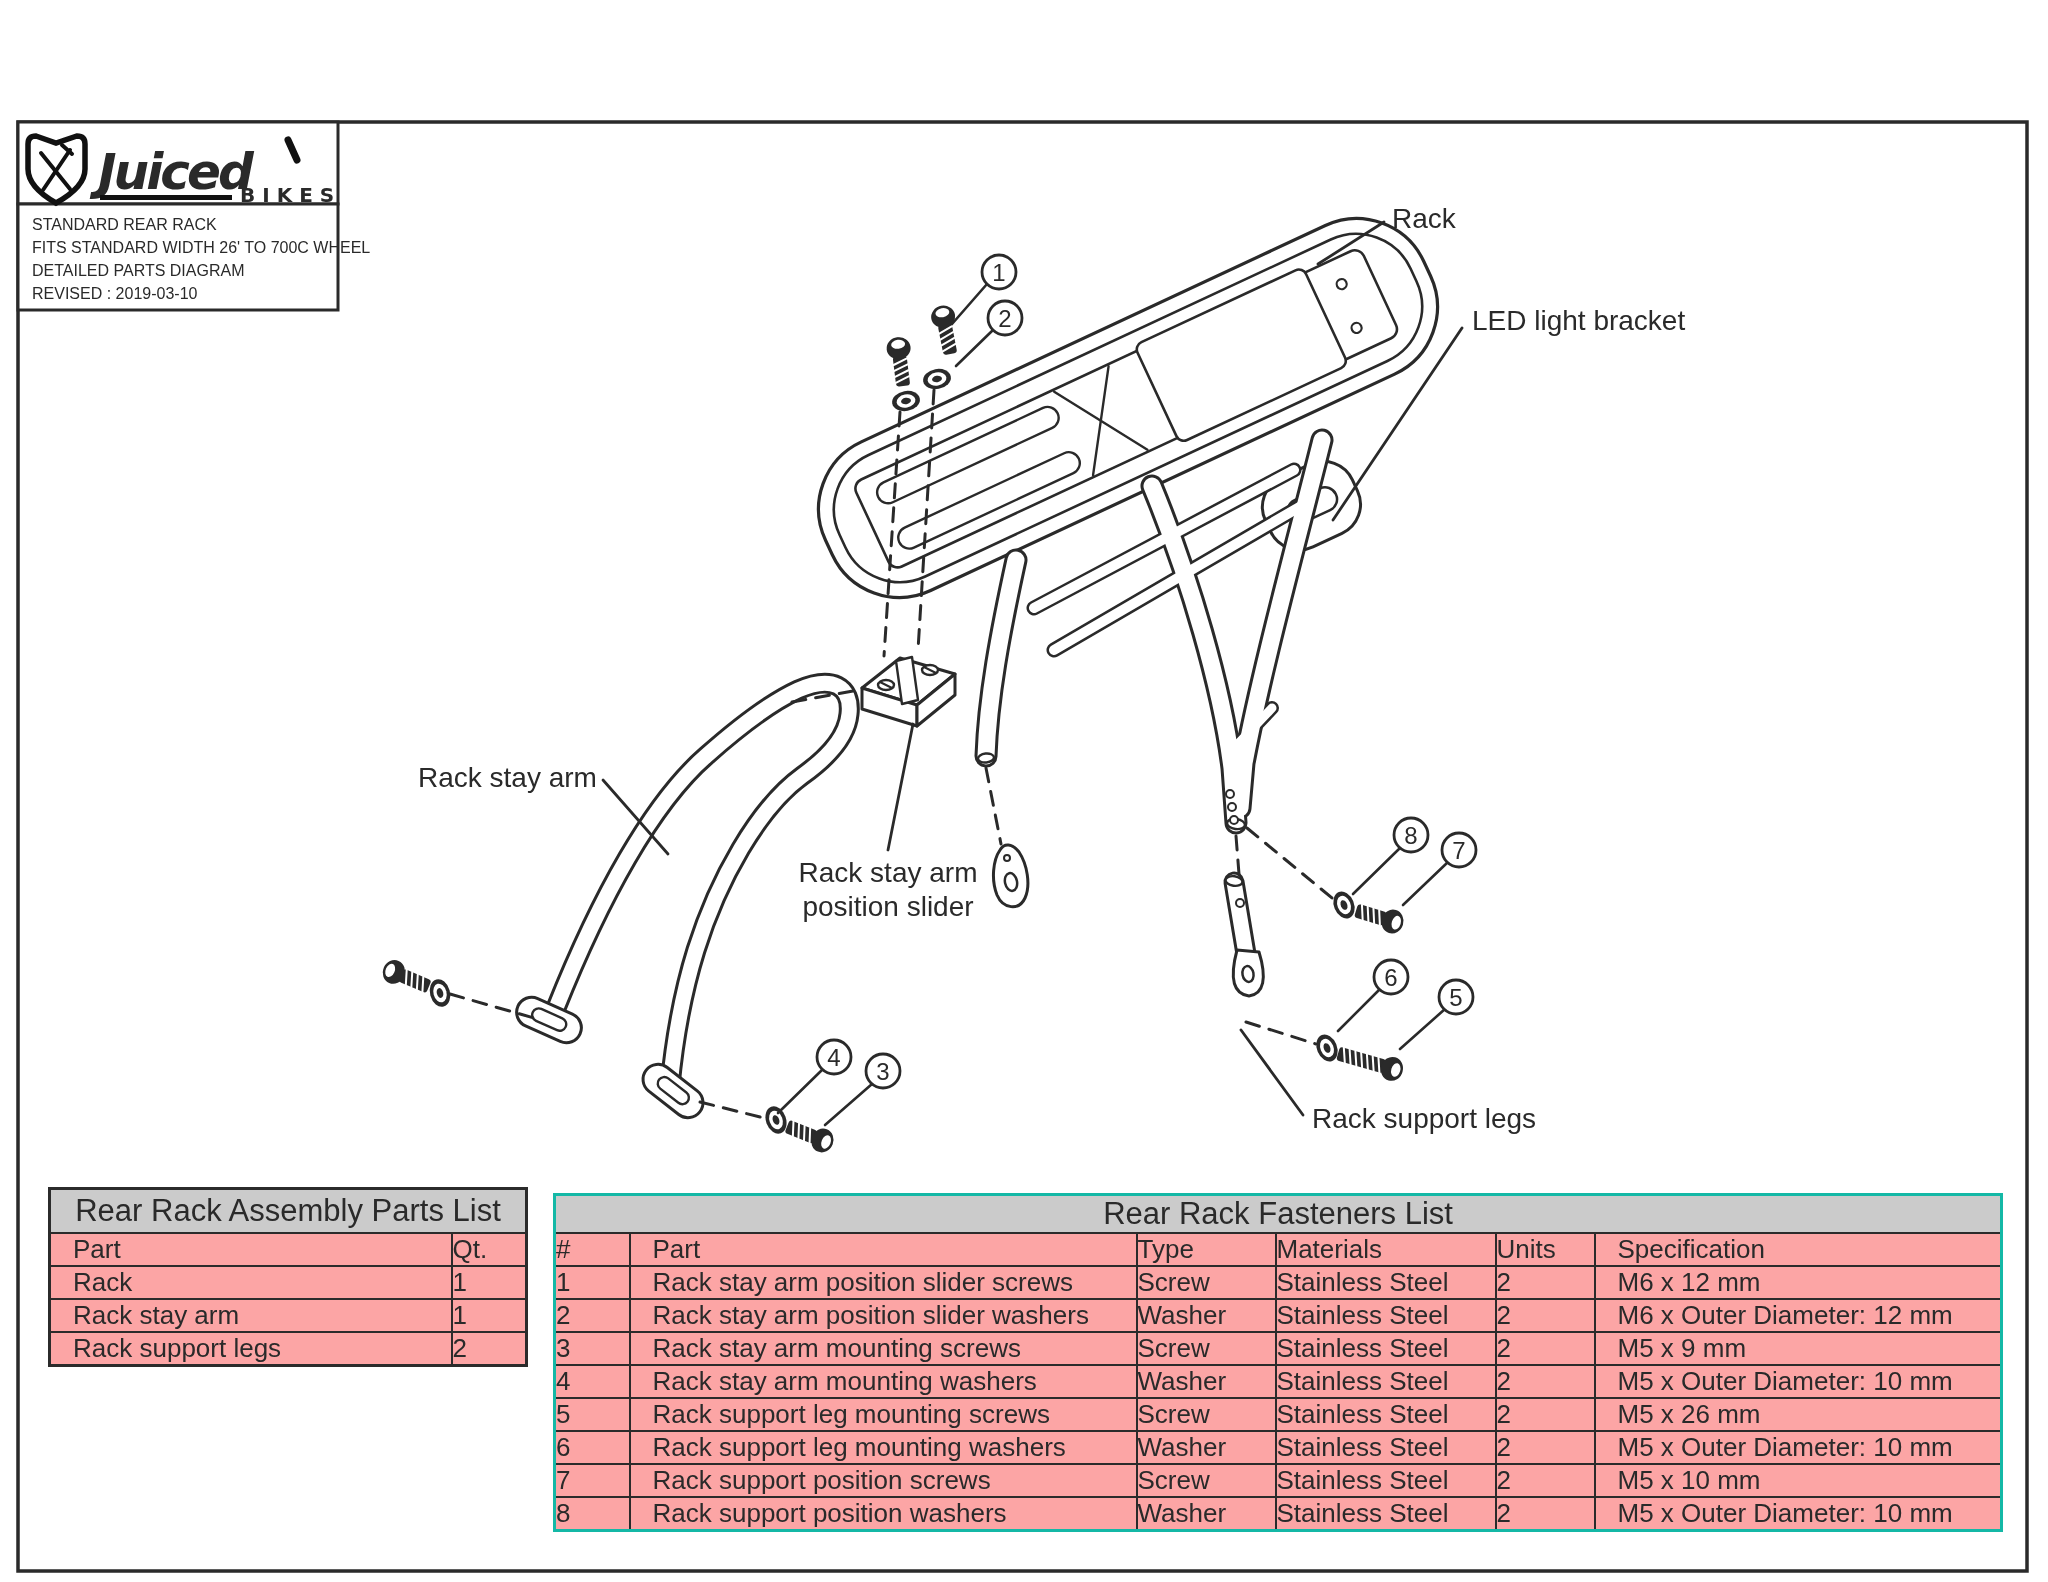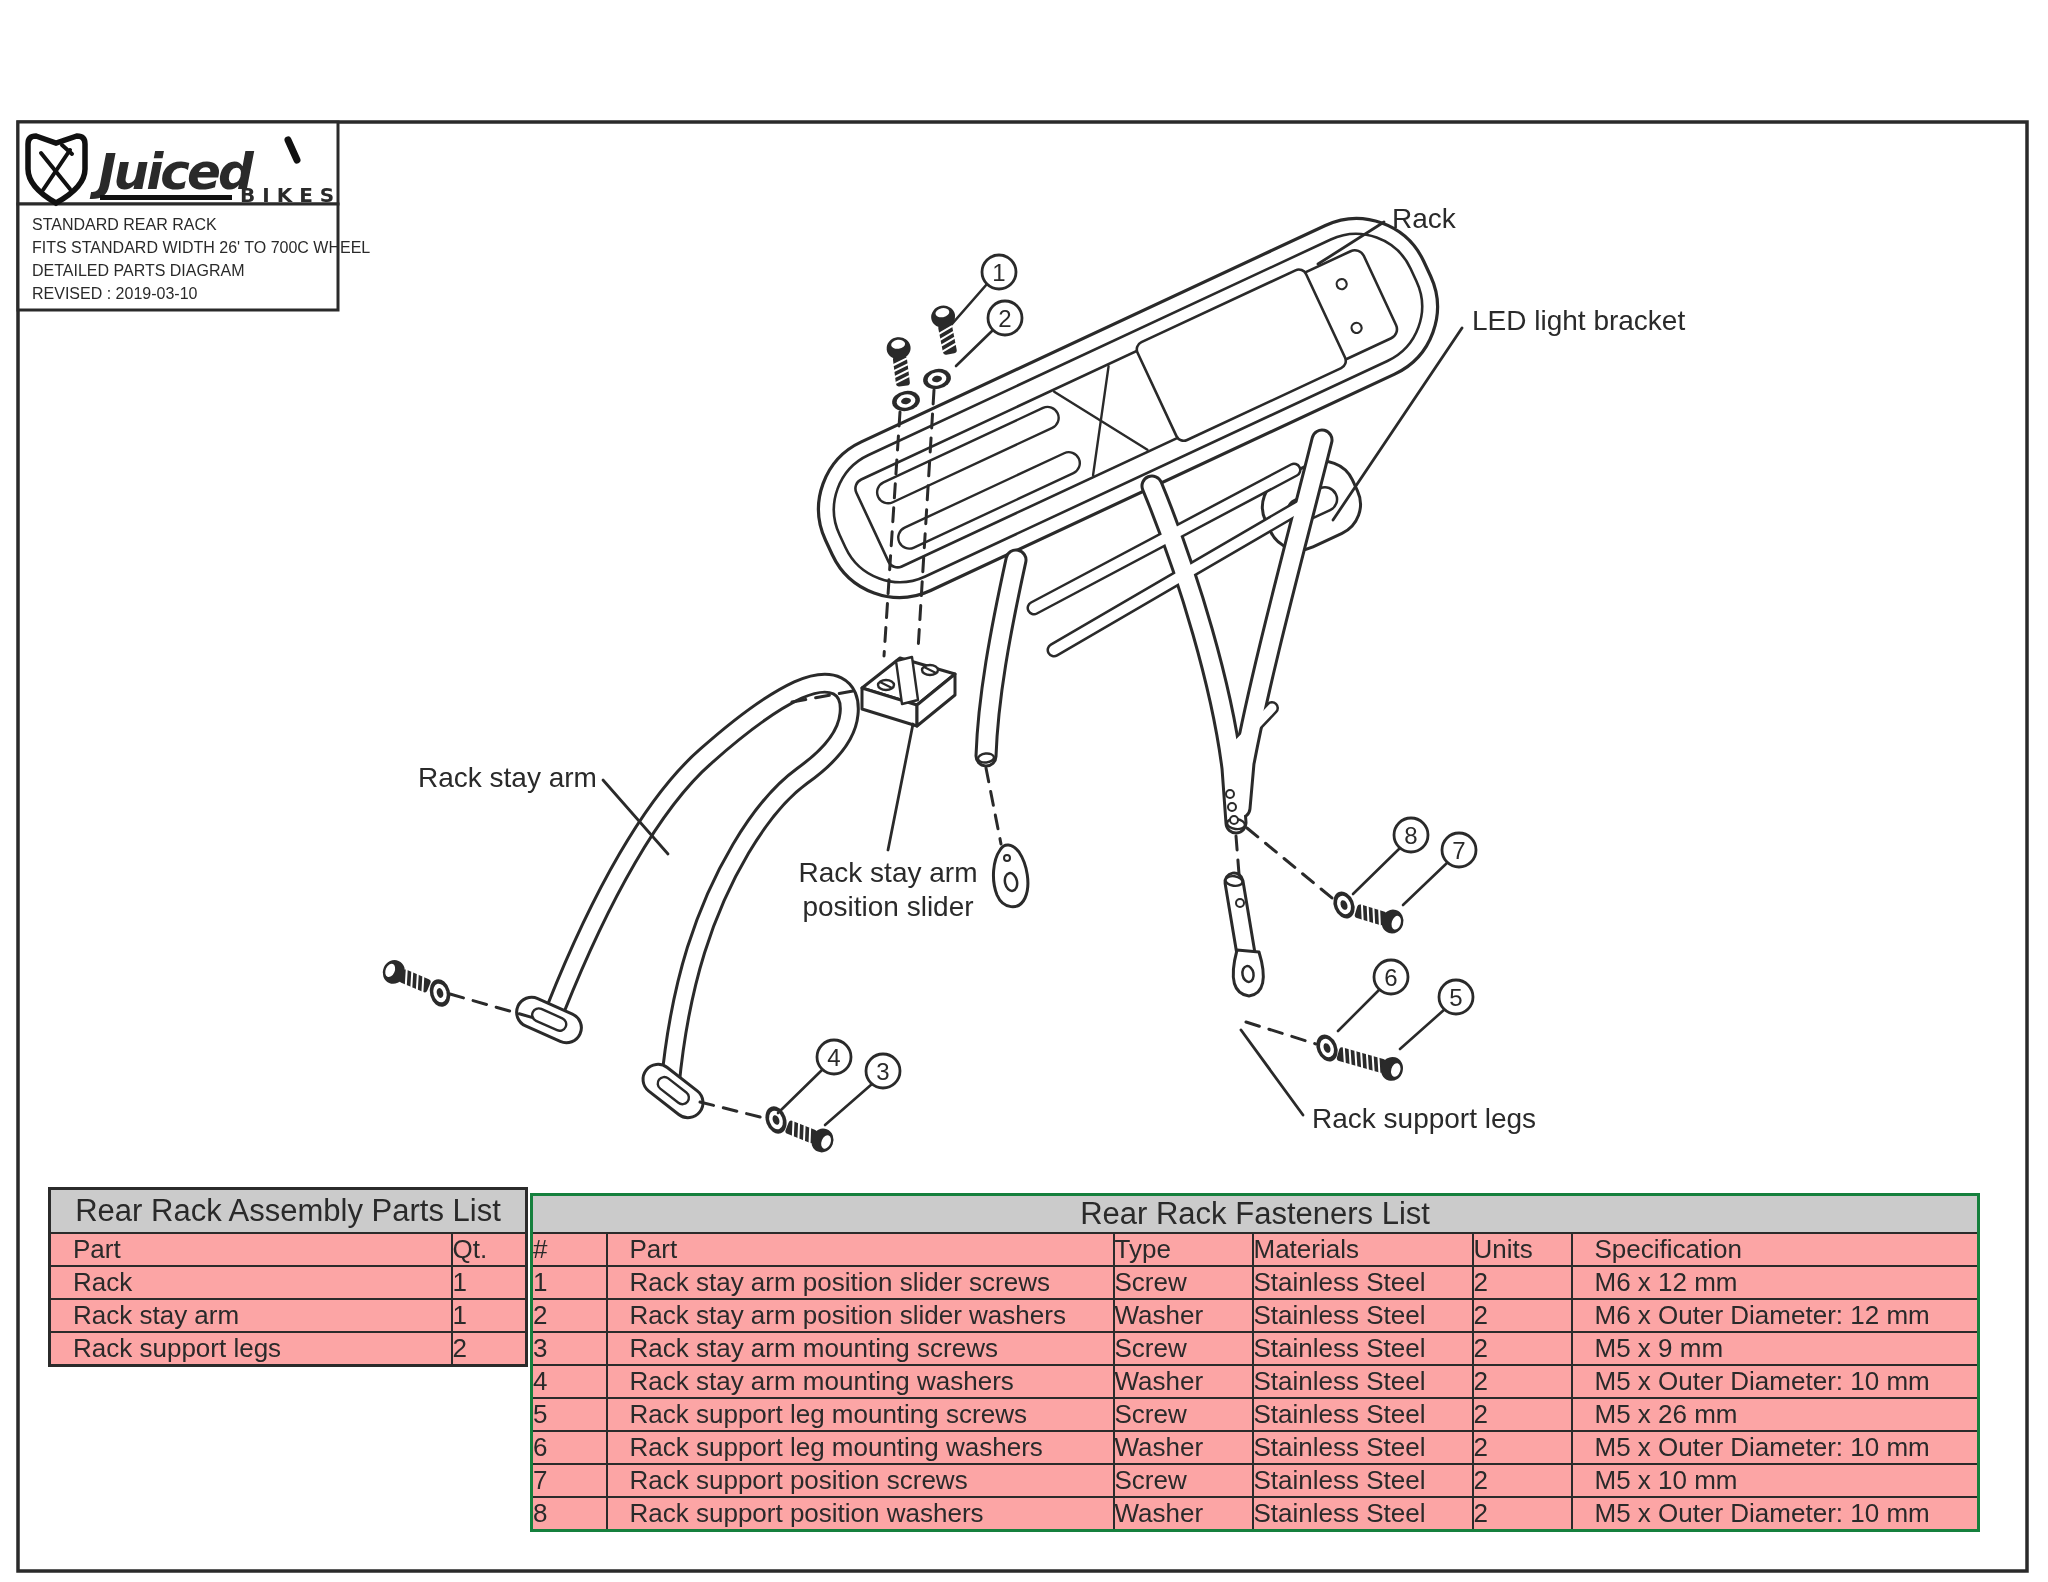--- a/index.html
+++ b/index.html
@@ -10,21 +10,21 @@
   svg.diagram { position:absolute; left:0; top:0; }
   svg text { font-family:"Liberation Sans", sans-serif; fill:#2a2a2a; }
   .brand-name { font-family:"DejaVu Sans", sans-serif; font-weight:bold; font-style:italic; }
   .brand-sub  { font-family:"DejaVu Sans", sans-serif; font-weight:bold; }
 
   table { position:absolute; border-collapse:collapse; table-layout:fixed; background:#fca5a5; }
   table, th, td { border:2.5px solid #2b2b2b; }
   th, td { font-weight:normal; font-size:26px; color:#2a2a2a; white-space:nowrap; overflow:hidden; padding:0; }
   .t-title { background:#cbcbcb; font-size:31px; text-align:center; }
   .parts-table { left:48px; top:1179px; width:477px; border:3px solid #2b2b2b; }
-  .fasteners-table { left:530px; top:1185px; width:1447px; border:3px solid #15803d; }
+  .fasteners-table { left:553px; top:1185px; width:1447px; border:3px solid #14b8a6; }
   .parts-table .t-title { height:42px; }
   .parts-table td { height:31px; }
   .fasteners-table .t-title { height:36px; }
   .fasteners-table td { height:31px; }
   .l { text-align:left; padding-left:22px; }
   .c { text-align:left; }
 </style>
 </head>
 <body>
 

